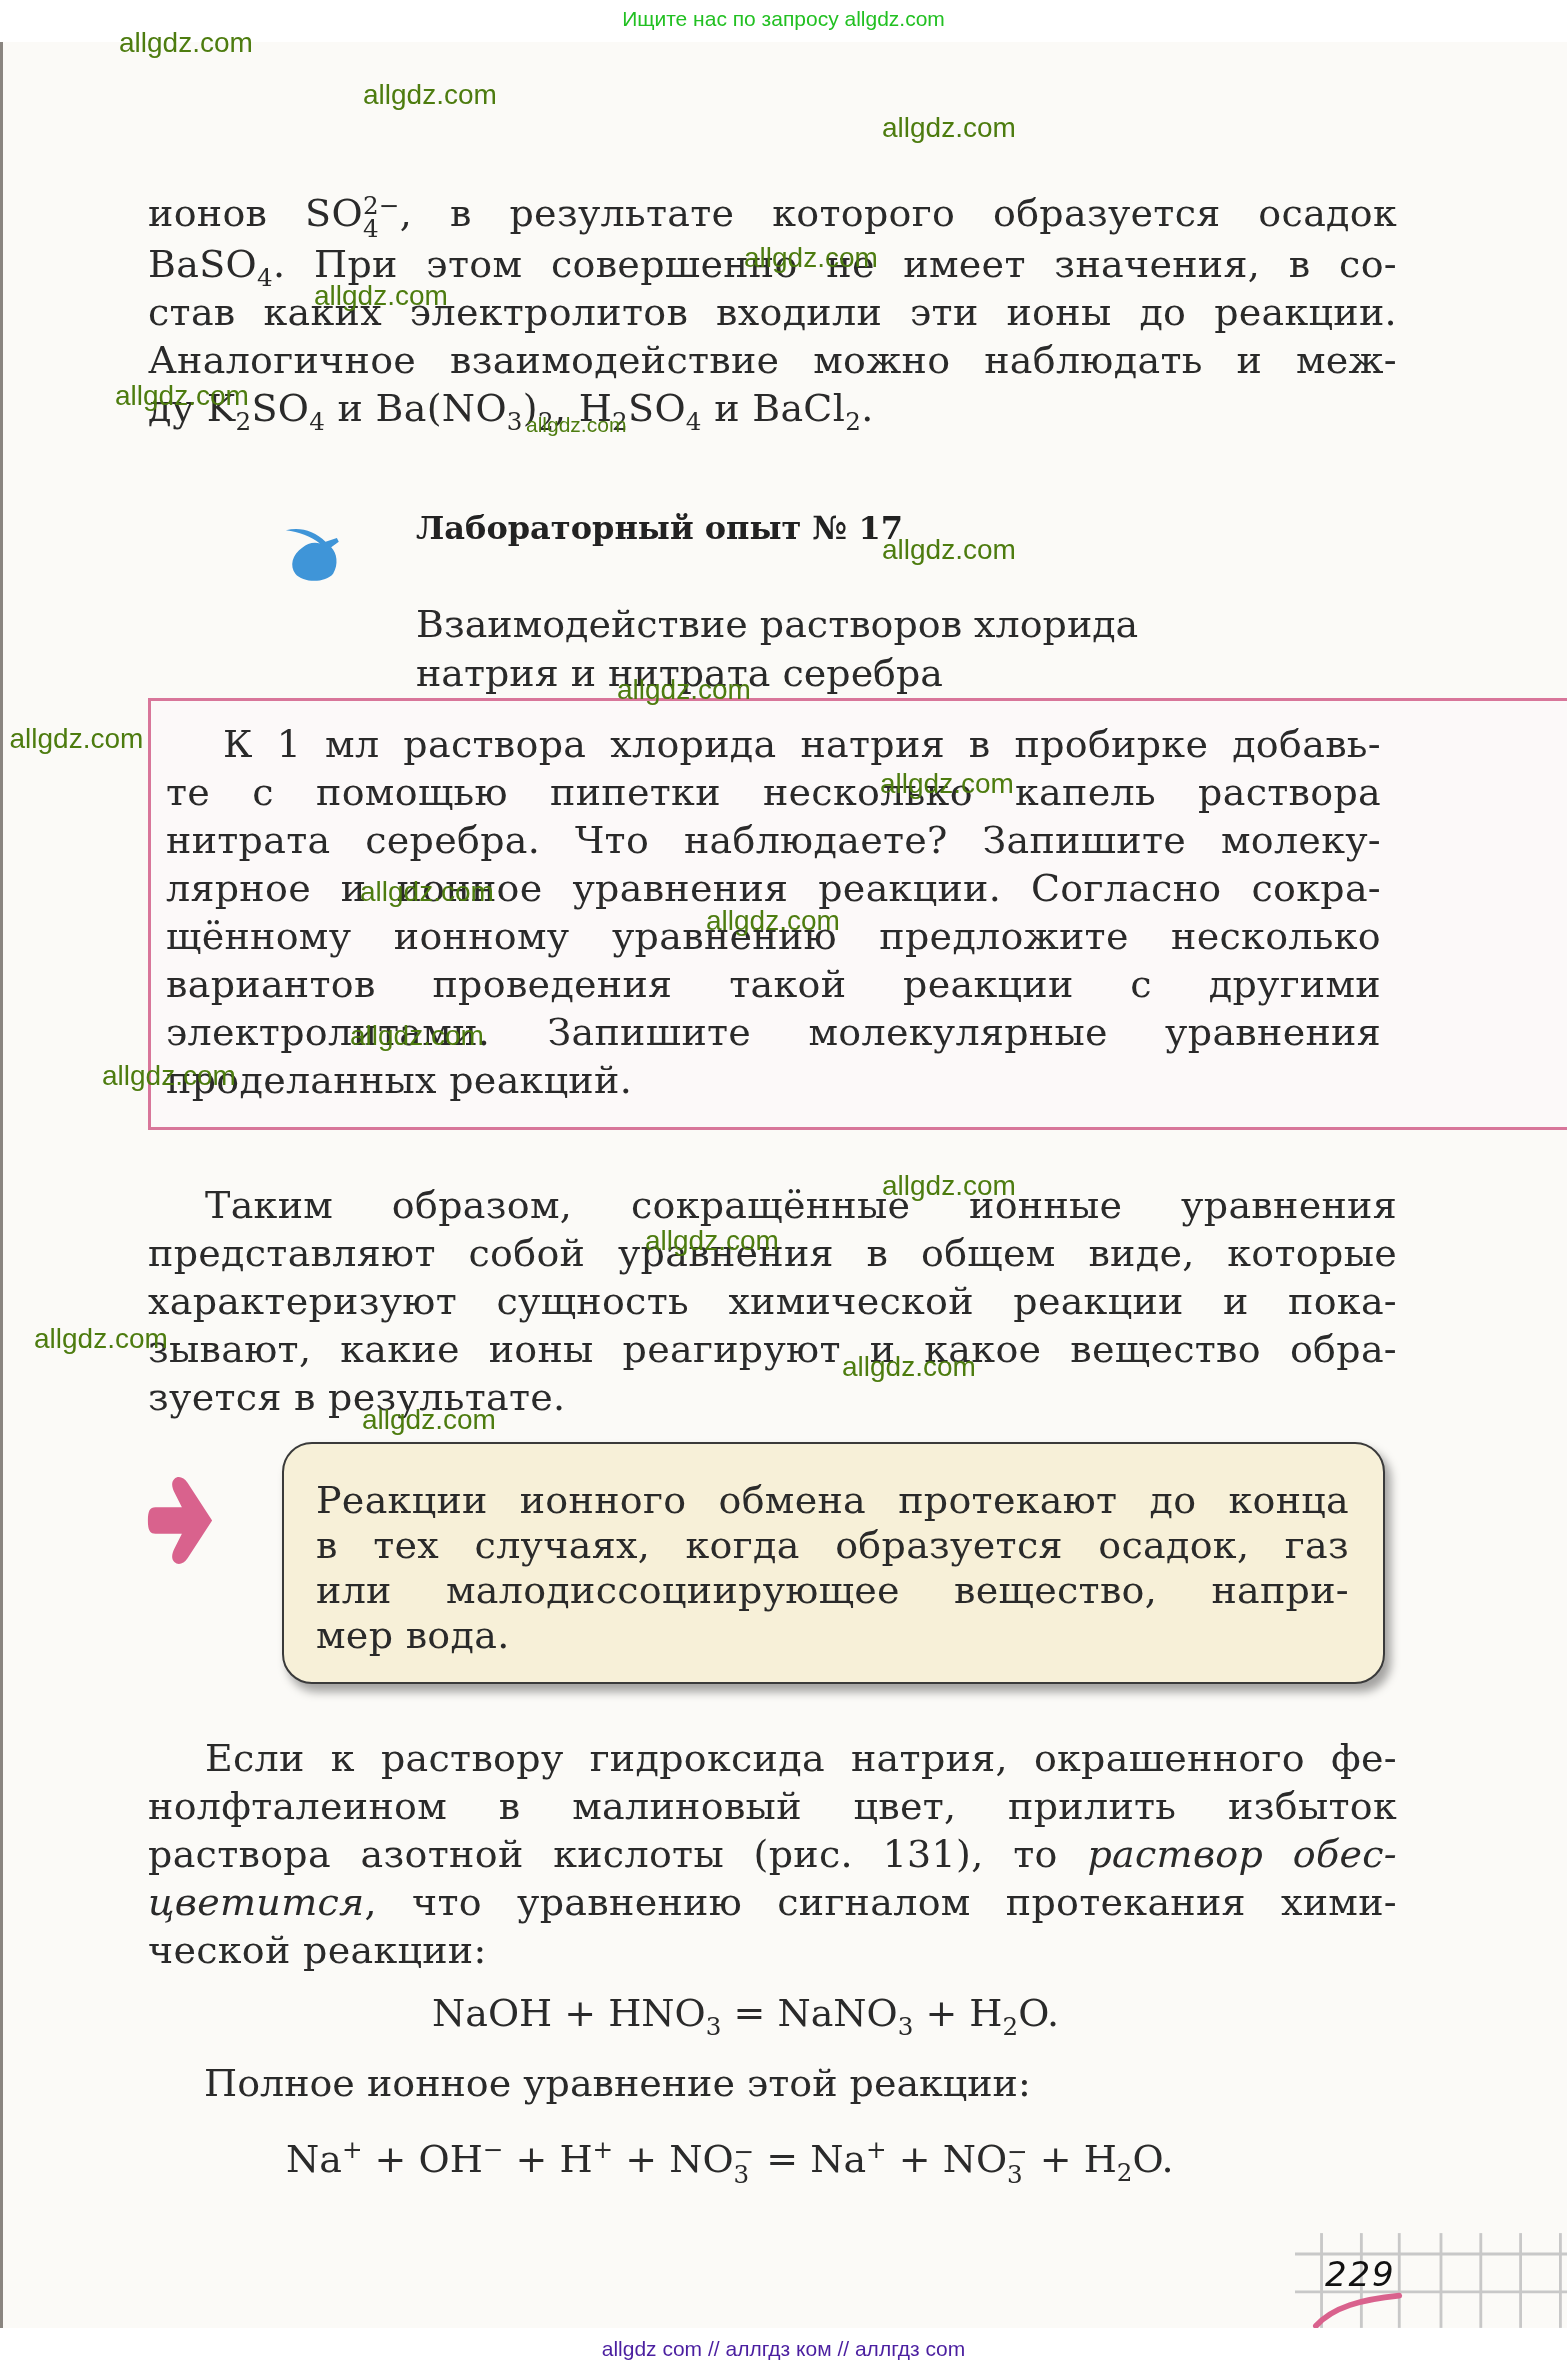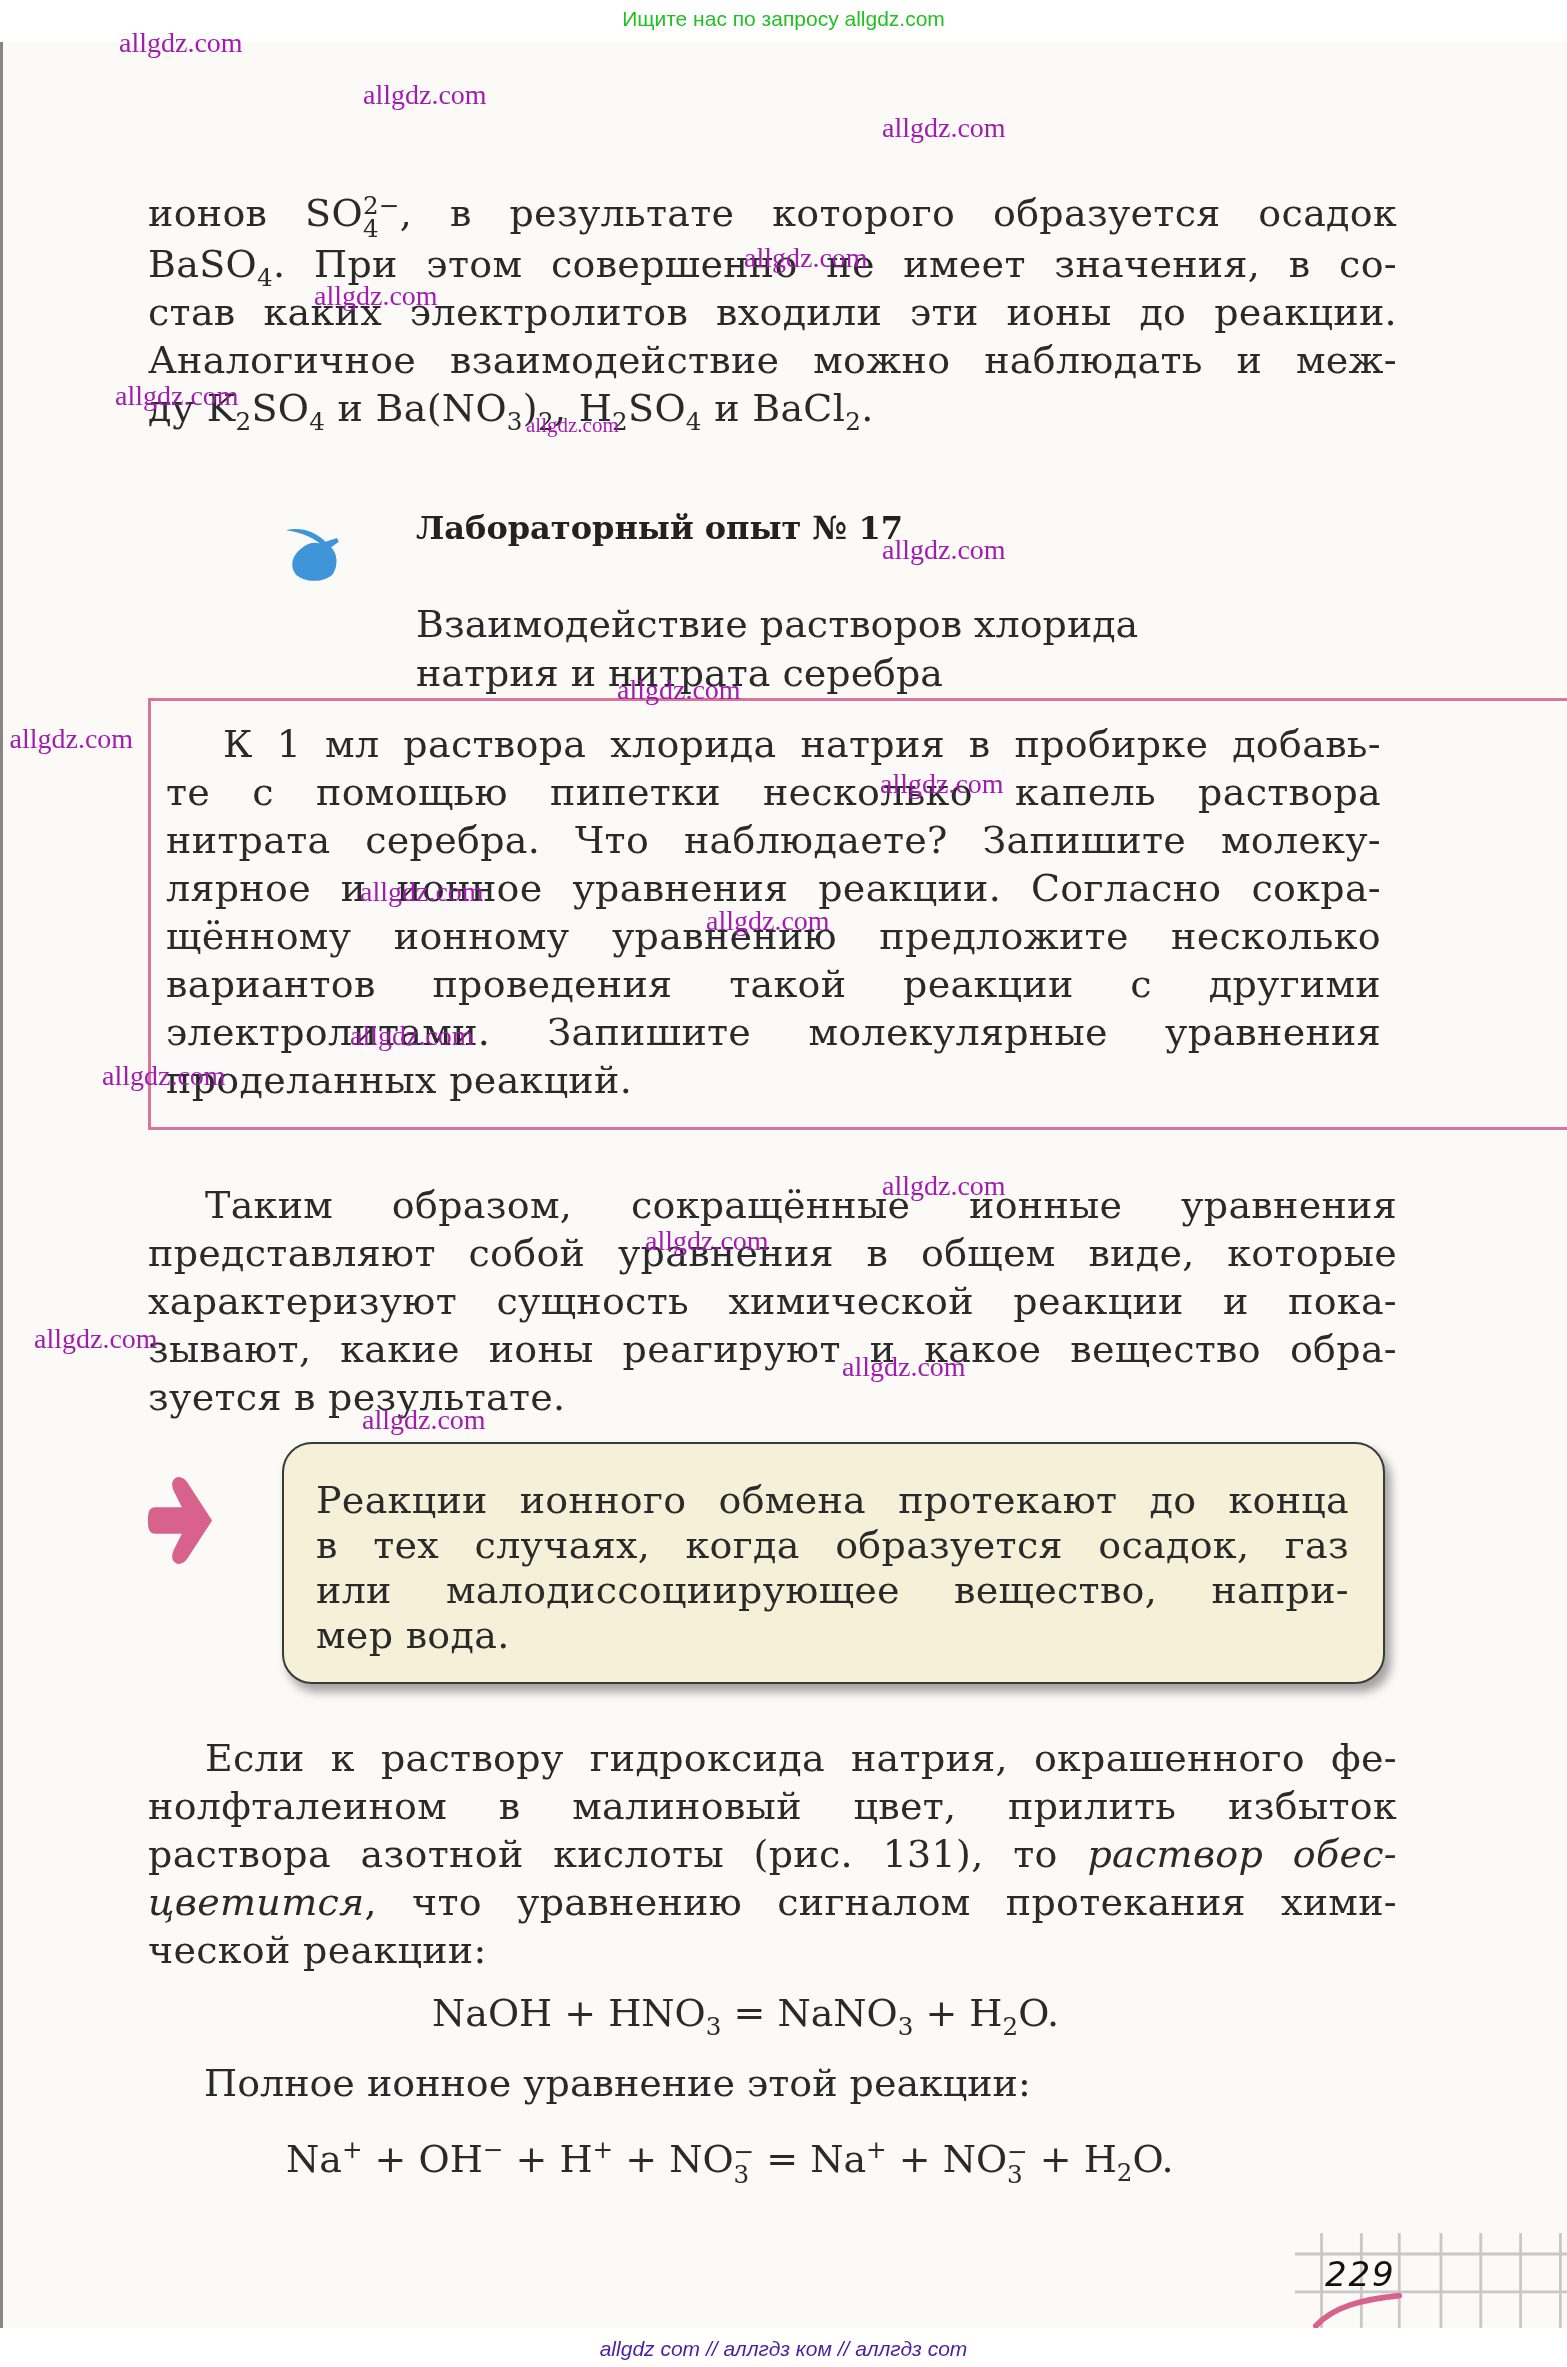--- a/index.html
+++ b/index.html
@@ -16,25 +16,25 @@
   }
   .page {
     position: absolute; top: 42px; left: 0; width: 1567px; height: 2286px;
     background: #fbfaf7;
     border-left: 3.8px solid #8a8580;
     box-sizing: border-box;
   }
   .bottom-banner {
     position: absolute; top: 2330px; left: 0; width: 1567px; height: 38px;
     text-align: center; line-height: 38px;
-    font-family: "Liberation Sans", sans-serif; font-size: 21px; color: #4b1fa0; font-style: italic;
+    font-family: "Liberation Sans", sans-serif; font-size: 21px; color: #4b1fa0;
   }
   .wm {
-    position: absolute; font-family: Liberation Serif, serif;
-    font-size: 28px; color: #a21caf; white-space: nowrap; z-index: 5; text-align: center;
+    position: absolute; font-family: Liberation Sans, sans-serif;
+    font-size: 28px; color: #4d7c0f; white-space: nowrap; z-index: 5; text-align: center;
   }
   .para {
     position: absolute; left: 148px; width: 1249px;
     font-size: 38px; line-height: 48px; text-align: justify;
     letter-spacing: 0.3px;
   }
   .para .line { display: block; text-align-last: justify; white-space: nowrap; }
   .para .line.last { text-align-last: left; }
   .indent { padding-left: 57px; }
   sub, sup { font-size: 24.6px; line-height: 0; }

